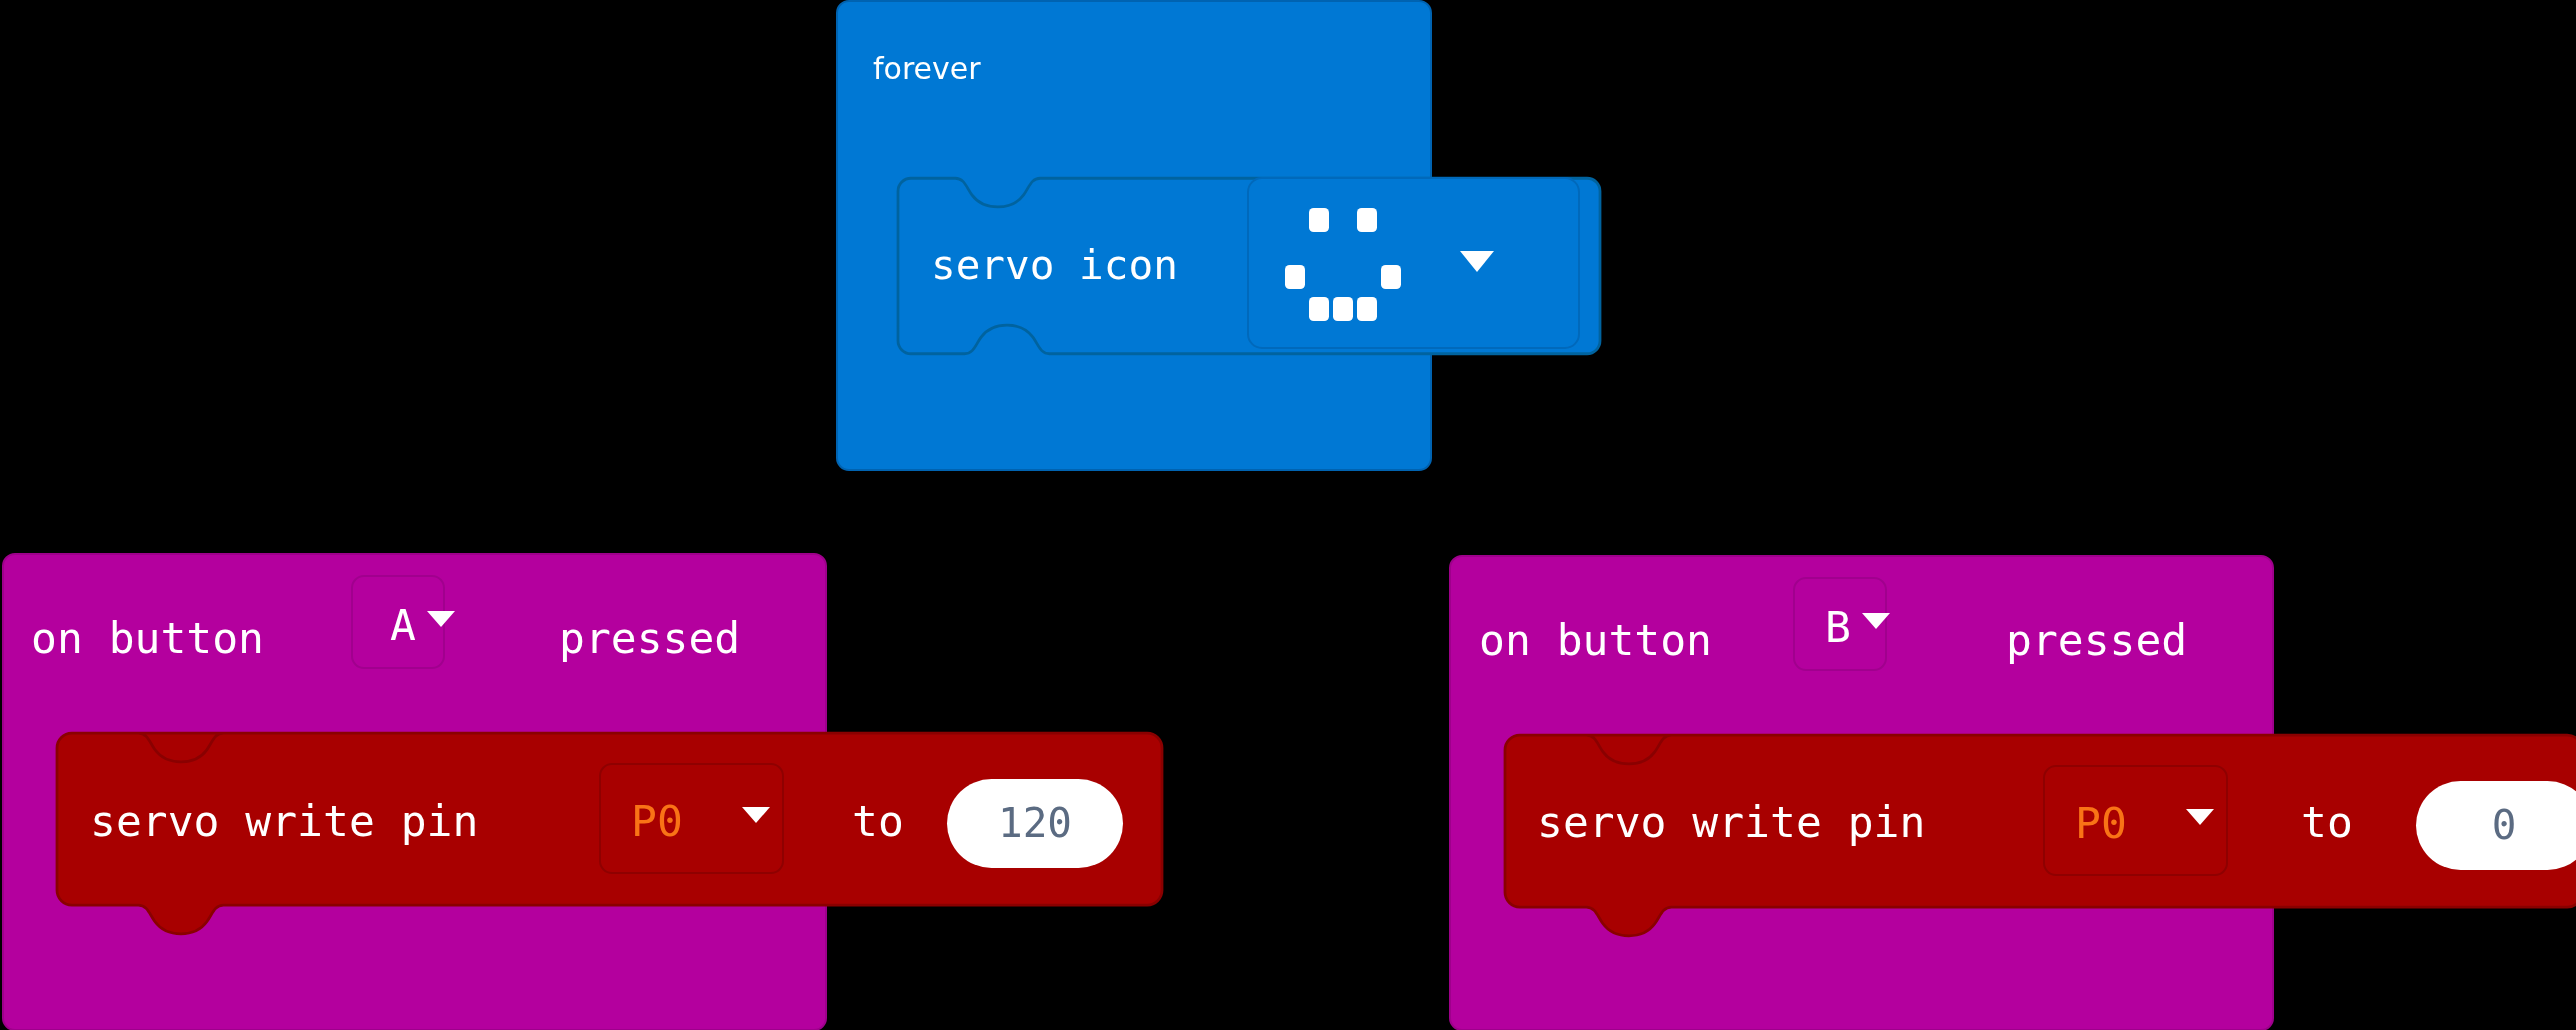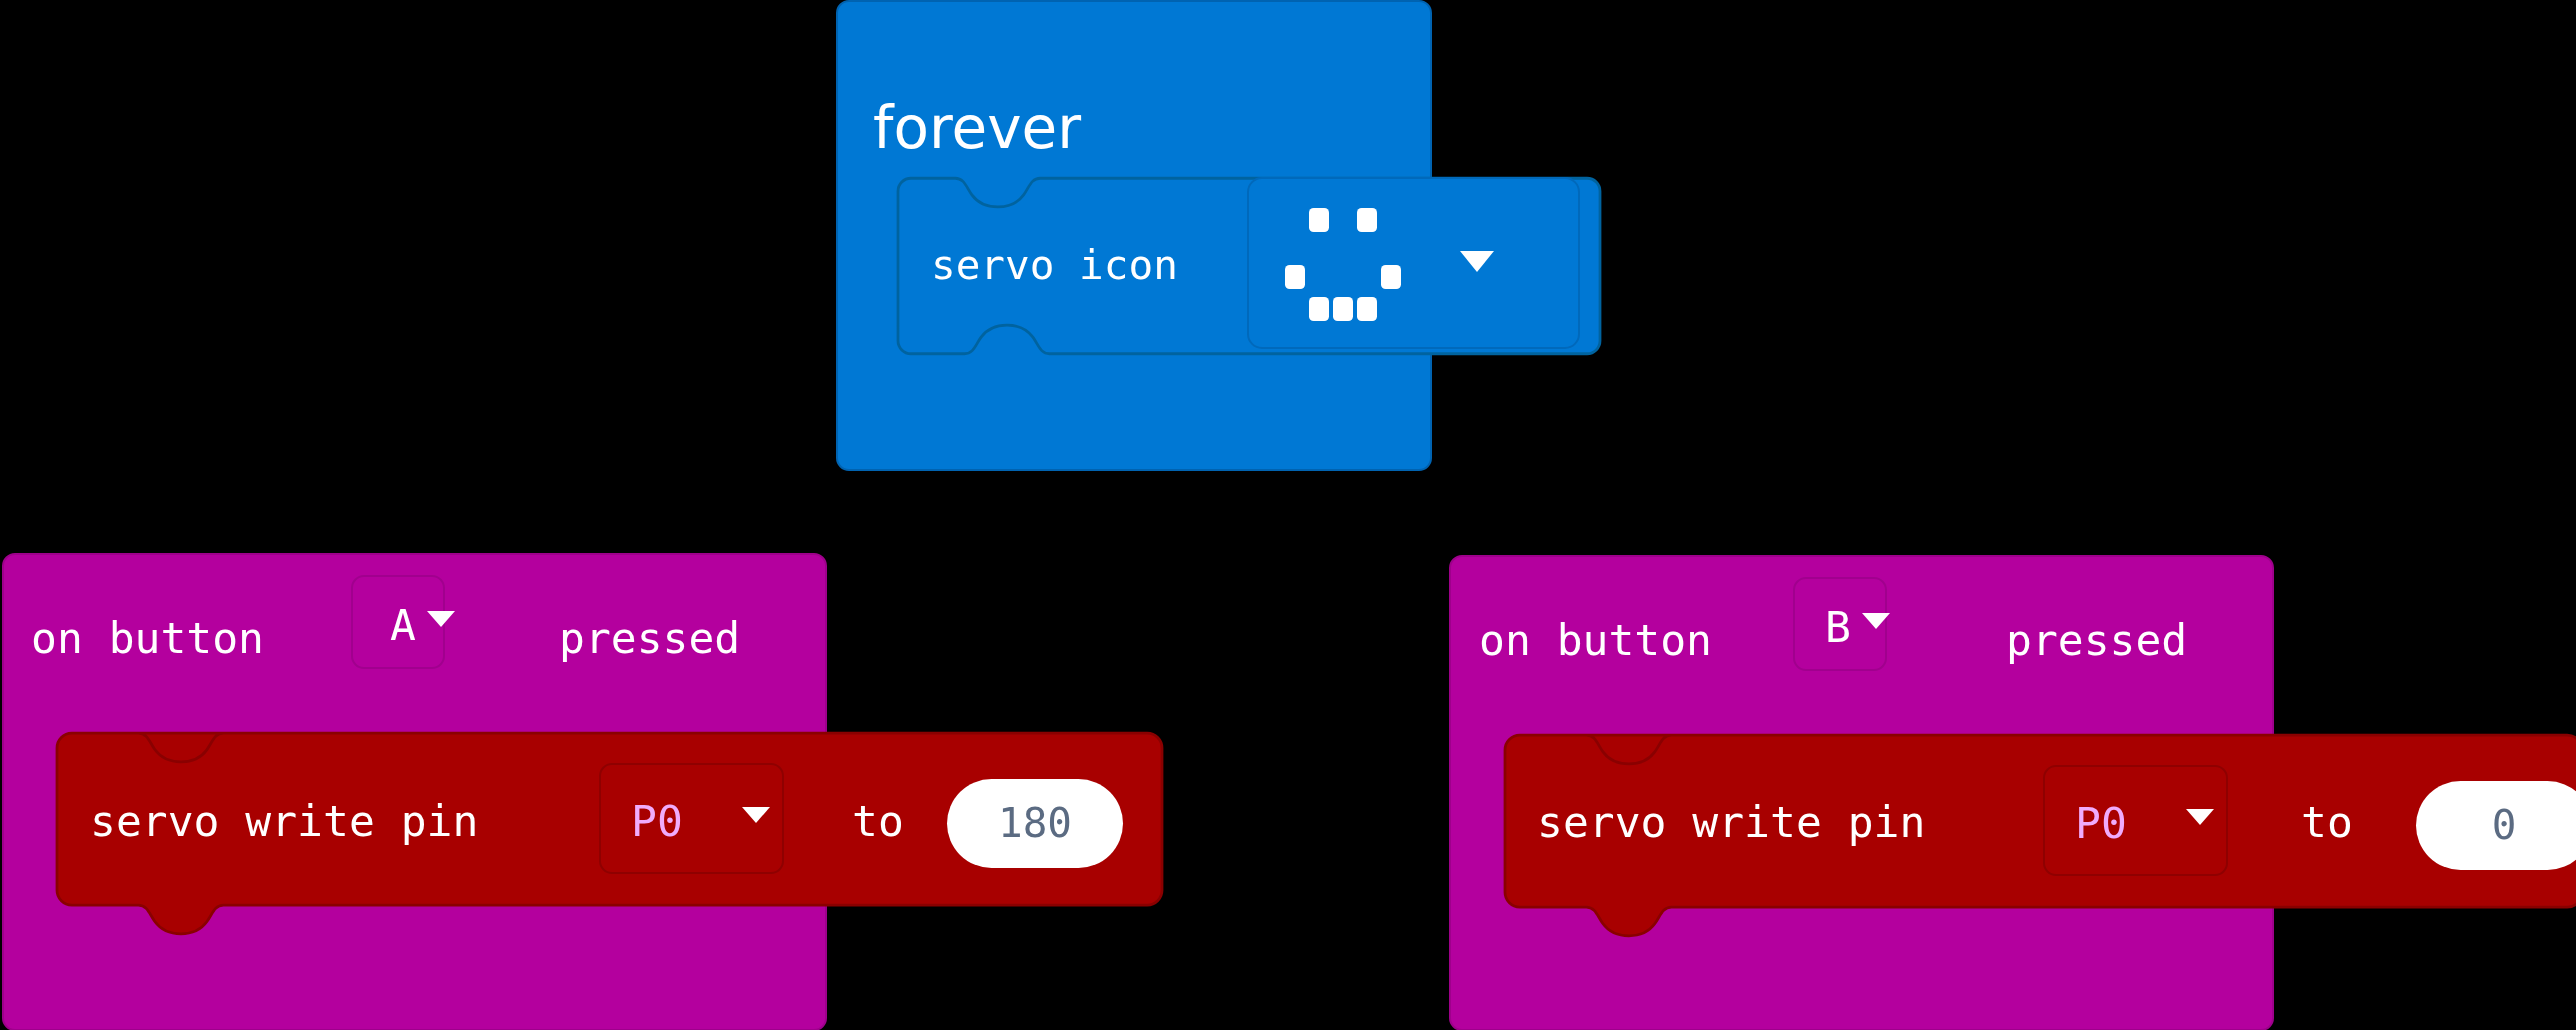--- a/index.html
+++ b/index.html
@@ -36,22 +36,21 @@
     width: 596px; height: 471px;
     background: #0078D4;
     border: 2.8px solid #0063B1;
     border-radius: 13px;
     border-top-left-radius: 13px;
     border-top-right-radius: 13px;
   }
   .forever-label {
     position: absolute;
     left: 873px; top: 54px;
-    font-size: 58px;
-    margin-top: 45px;
+    font-size: 30px;
   }
 
   
   .showicon-wrap {
     left: 898px; top: 178px;
     width: 695px; height: 170px;
   }
   .notch-svg { position:absolute; left:0; top:0; overflow: visible; }
 
   .showicon-label {
@@ -160,21 +159,21 @@
   }
   .pin-field-r {
     left: 2043px; top: 765px;
     width: 185px; height: 111px;
     background: #A80000;
     border: 2.8px solid #8F0000;
     border-radius: 13px;
   }
   .pin-val {
     position: absolute;
-    color: #f0abfc;
+    color: #f97316;
     font-family: "DejaVu Sans Mono", monospace;
     font-size: 43px;
     line-height: 1;
     white-space: pre;
   }
   .pin-val-l { left: 631px; top: 800px; }
   .pin-val-r { left: 2075px; top: 802px; }
   .dd-pin-l { left: 742px; top: 807px; }
   .dd-pin-r { left: 2186px; top: 809px; }
 
@@ -274,21 +273,21 @@
                L 16,186
                A 16,16 0 0 1 0,170
                Z" fill="#A80000" stroke="#8A0000" stroke-width="3"></path>
     </svg>
   </div>
   <div class="label servo-label-l">servo write pin</div>
   <div class="blk pin-field-l"></div>
   <div class="pin-val pin-val-l">P0</div>
   <div class="dd-arrow-small dd-pin-l"></div>
   <div class="label servo-to-l">to</div>
-  <div class="num-pill num-pill-l">180</div>
+  <div class="num-pill num-pill-l">120</div>
 
   <div class="blk hat-right"></div>
   <div class="label hat-label-b">on button</div>
   <div class="blk btn-field-b"></div>
   <div class="btn-field-val val-b">B</div>
   <div class="dd-arrow-small dd-b"></div>
   <div class="label hat-pressed-b">pressed</div>
 
   <div class="blk servo-right-wrap">
     <svg class="notch-svg" width="1077" height="176" viewBox="0 0 1165 190">

